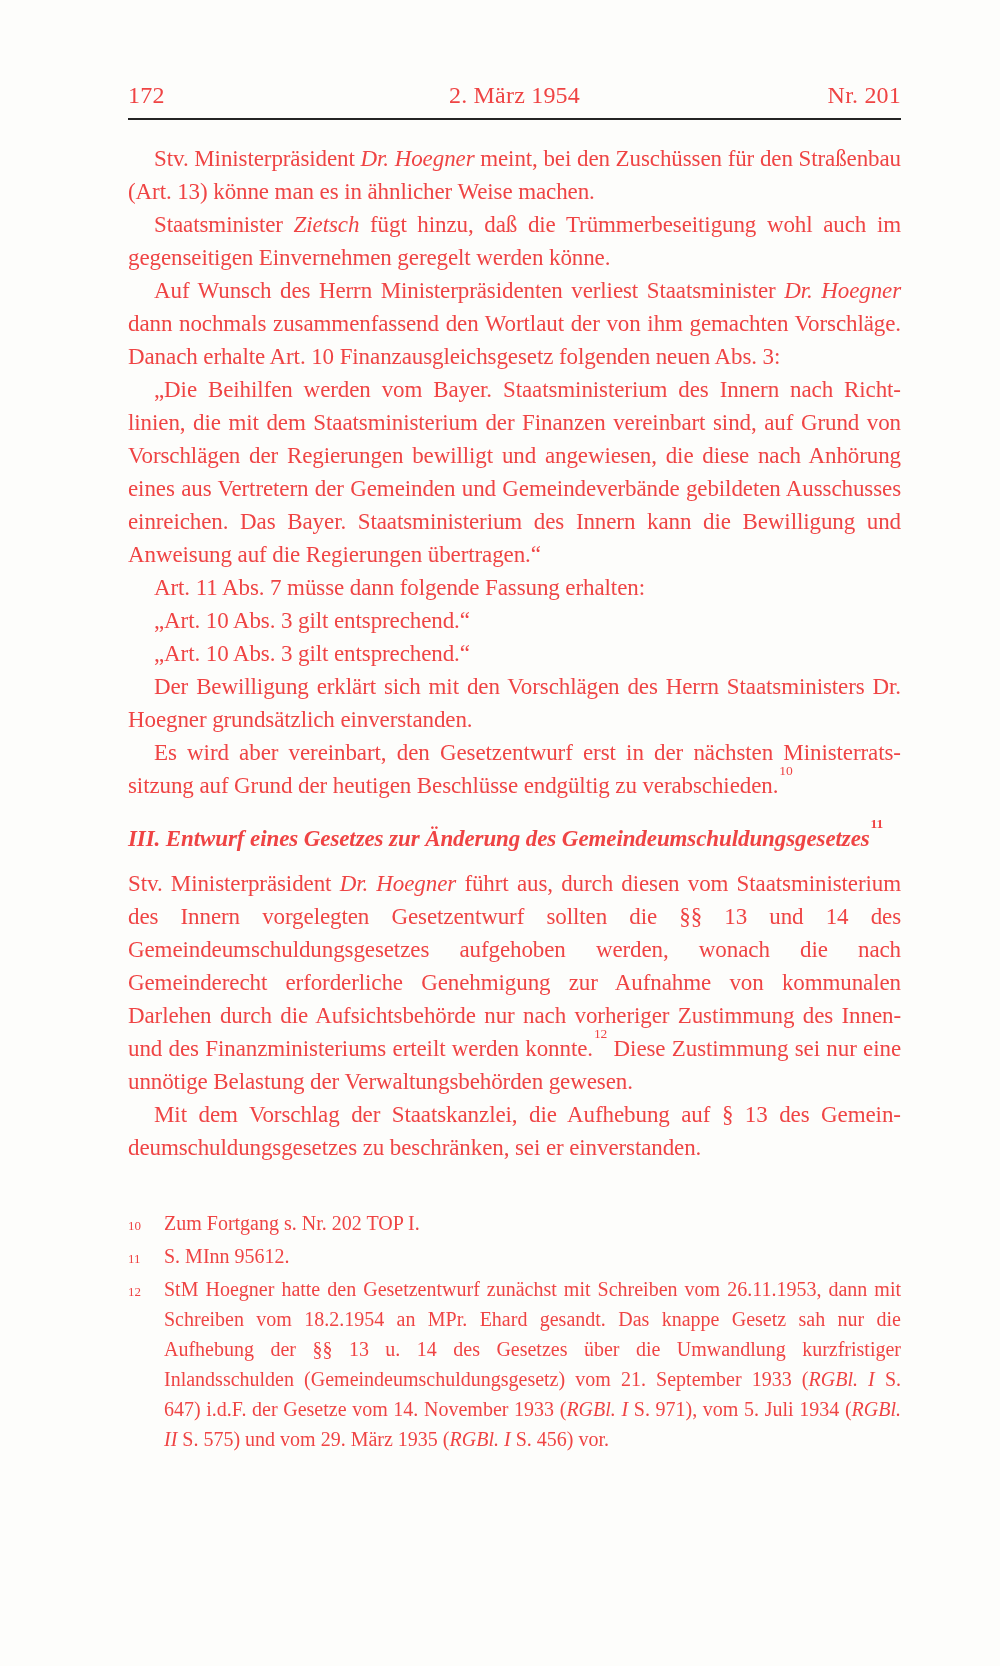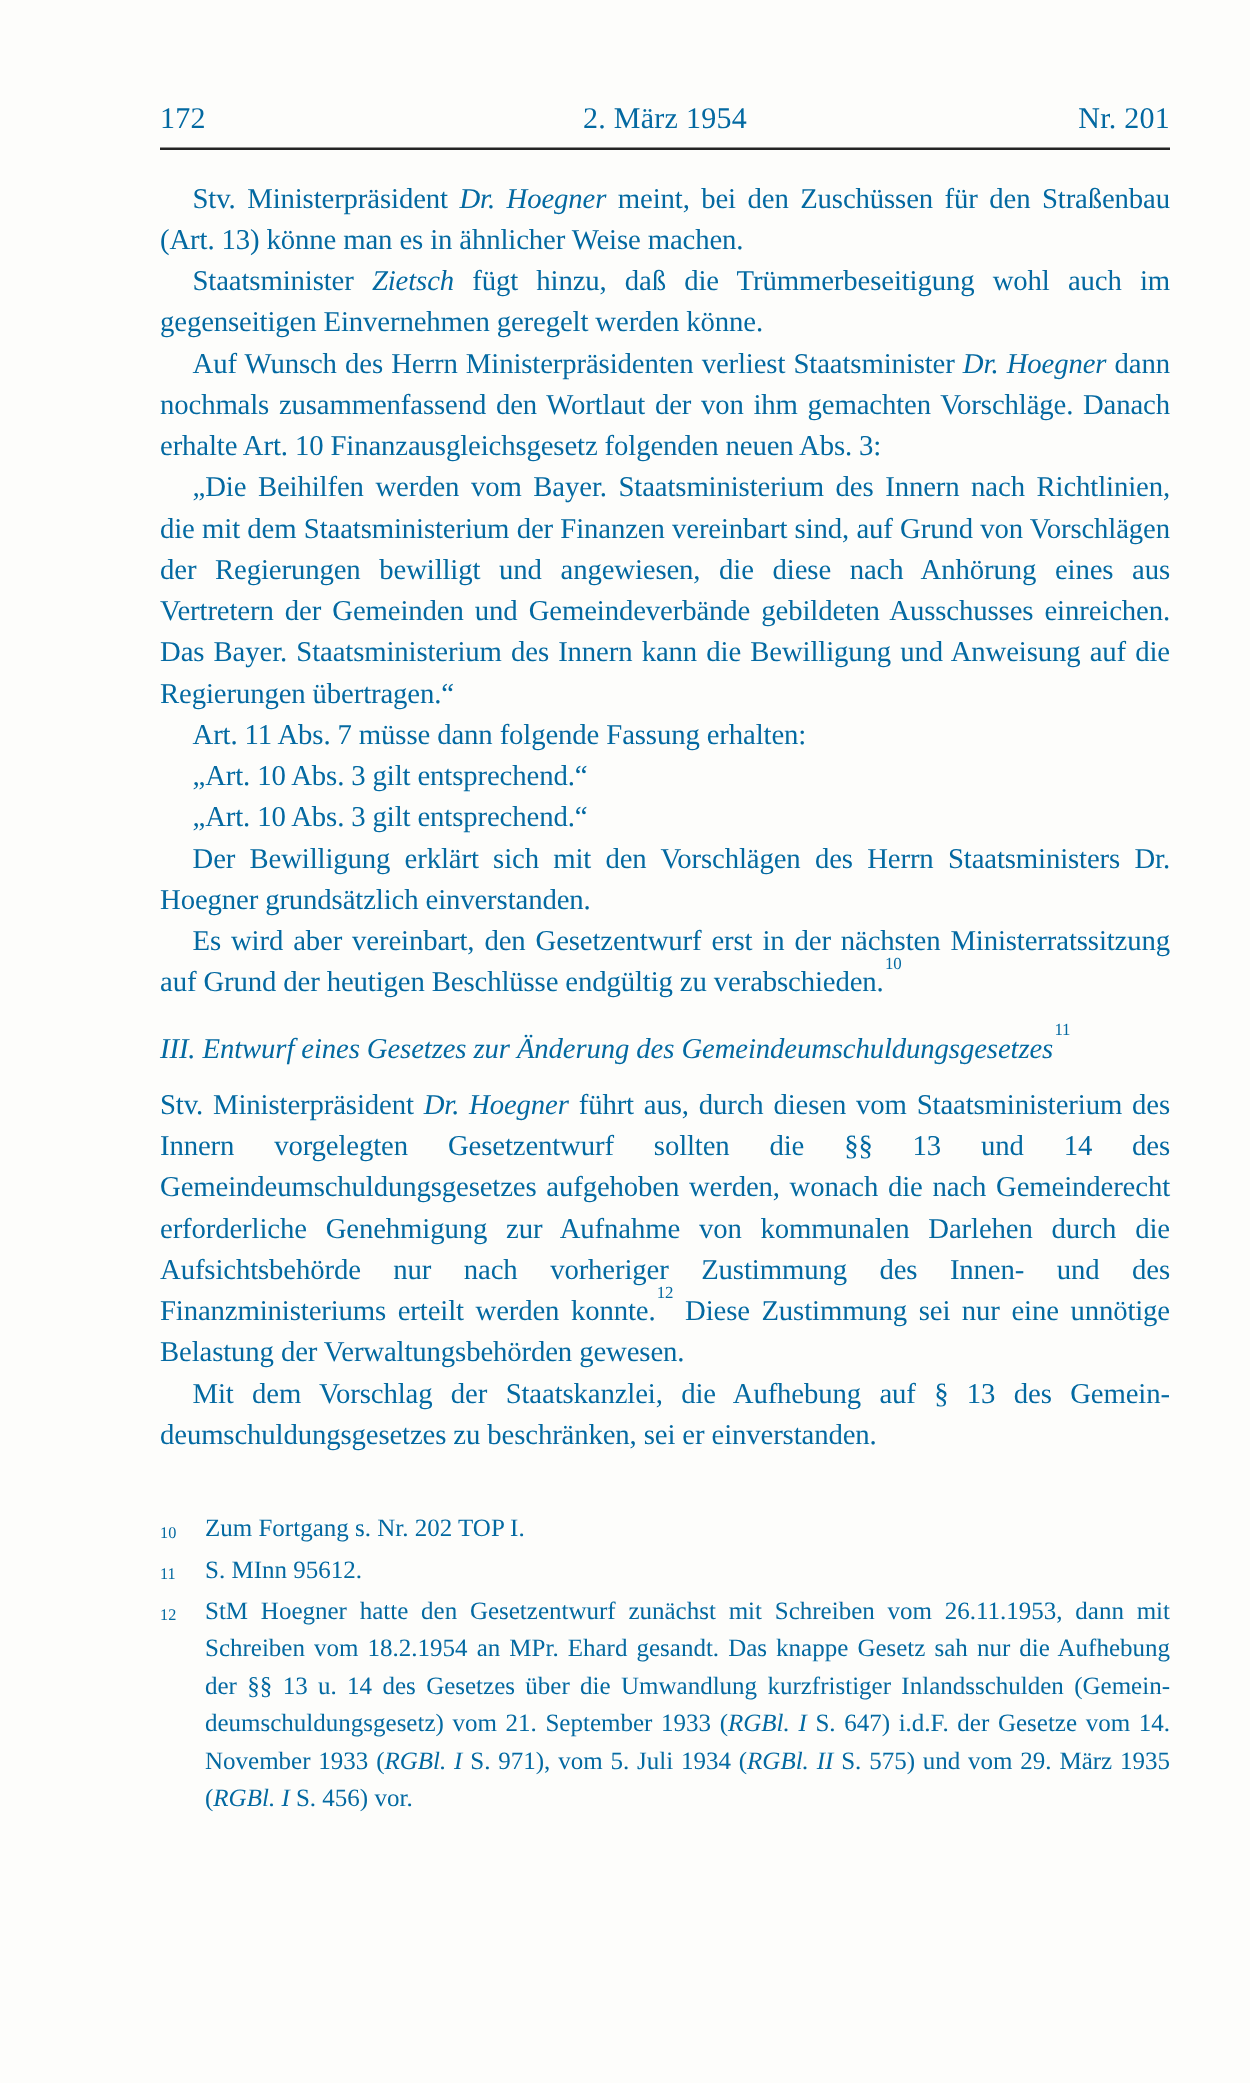--- a/index.html
+++ b/index.html
@@ -3,23 +3,23 @@
 <meta charset="utf-8">
 <title>Protokoll Seite 172</title>
 <style>
   html, body { margin: 0; padding: 0; background: #ffffff; }
   * { box-sizing: border-box; }
 
   .page {
     width: 1000px;
     height: 1666px;
     background: #fdfdfb;
-    color: #0369a1;
+    color: #ef4444;
     font-family: "Liberation Serif", "DejaVu Serif", serif;
-    padding: 82px 64px 0 128px;
+    padding: 82px 99px 0 128px;
     overflow: hidden;
     position: relative;
   }
 
   .header {
     display: grid;
     grid-template-columns: 1fr auto 1fr;
     align-items: baseline;
     font-size: 24px;
     letter-spacing: 0.2px;
@@ -46,21 +46,21 @@
     line-height: 0;
     position: relative;
     top: -9px;
     margin-left: 1px;
     font-style: normal;
   }
 
   .section-heading {
     margin: 20px 0 12px 0;
     font-size: 23px;
-    font-weight: normal;
+    font-weight: bold;
     line-height: 33px;
     text-align: left;
   }
 
   .footnotes {
     margin-top: 44px;
     font-size: 20px;
     line-height: 30px;
   }
   .fn {

